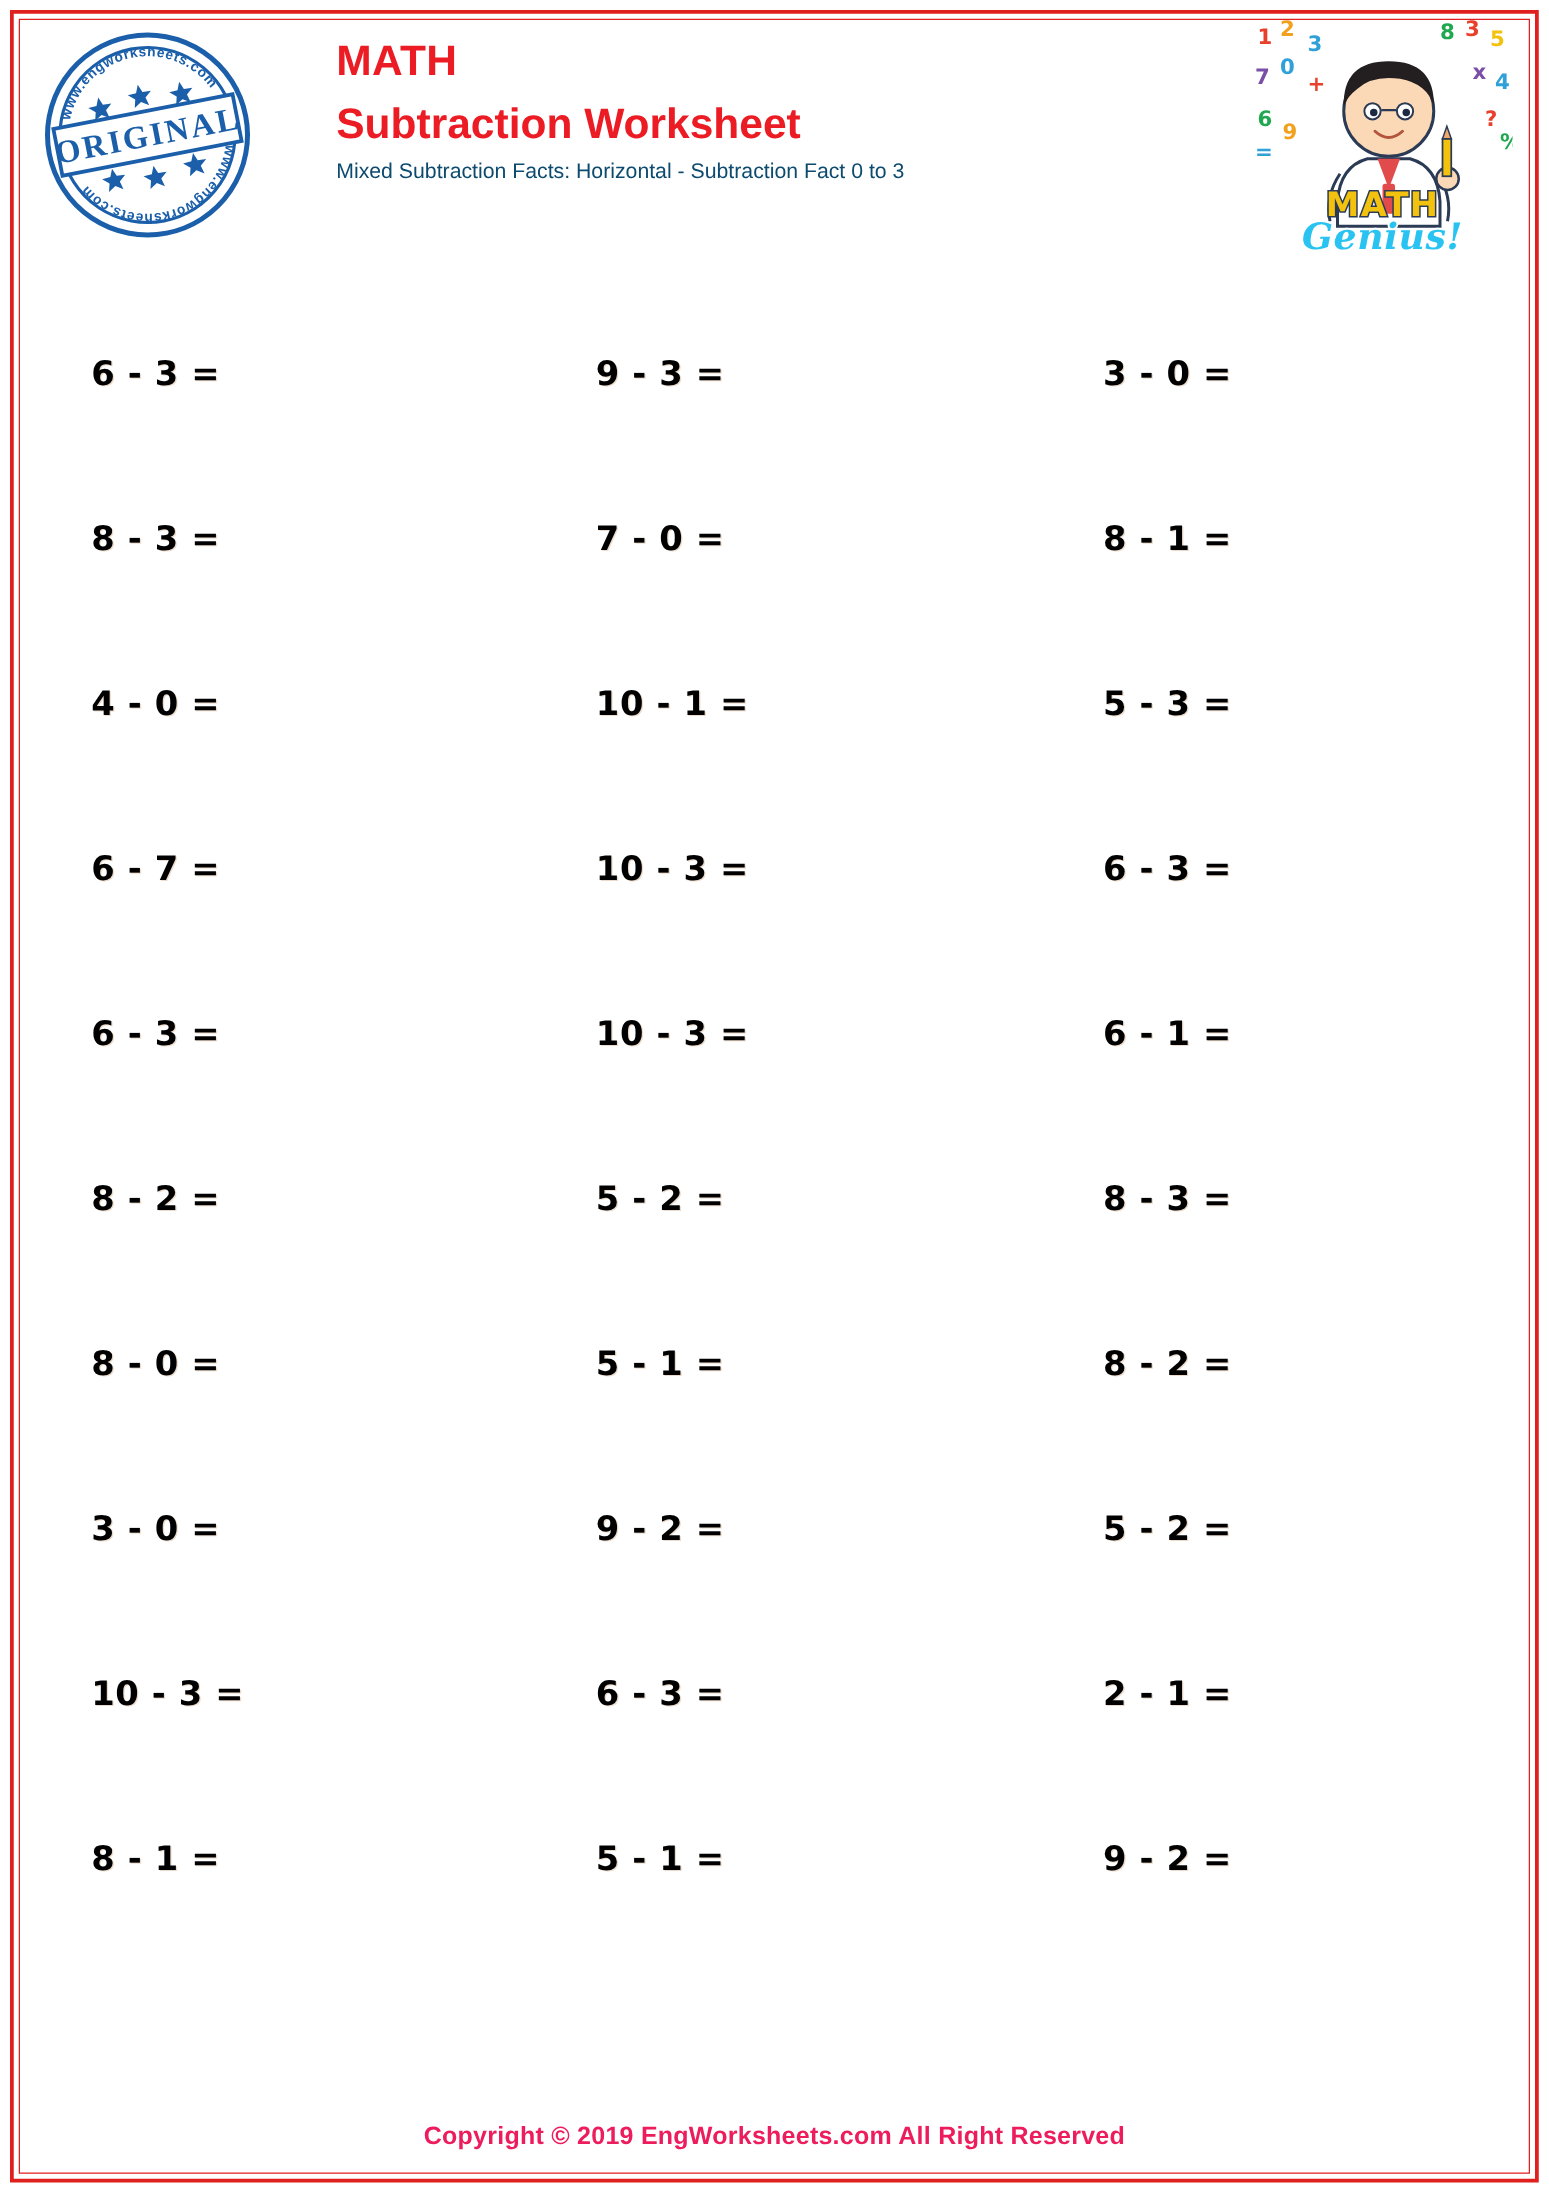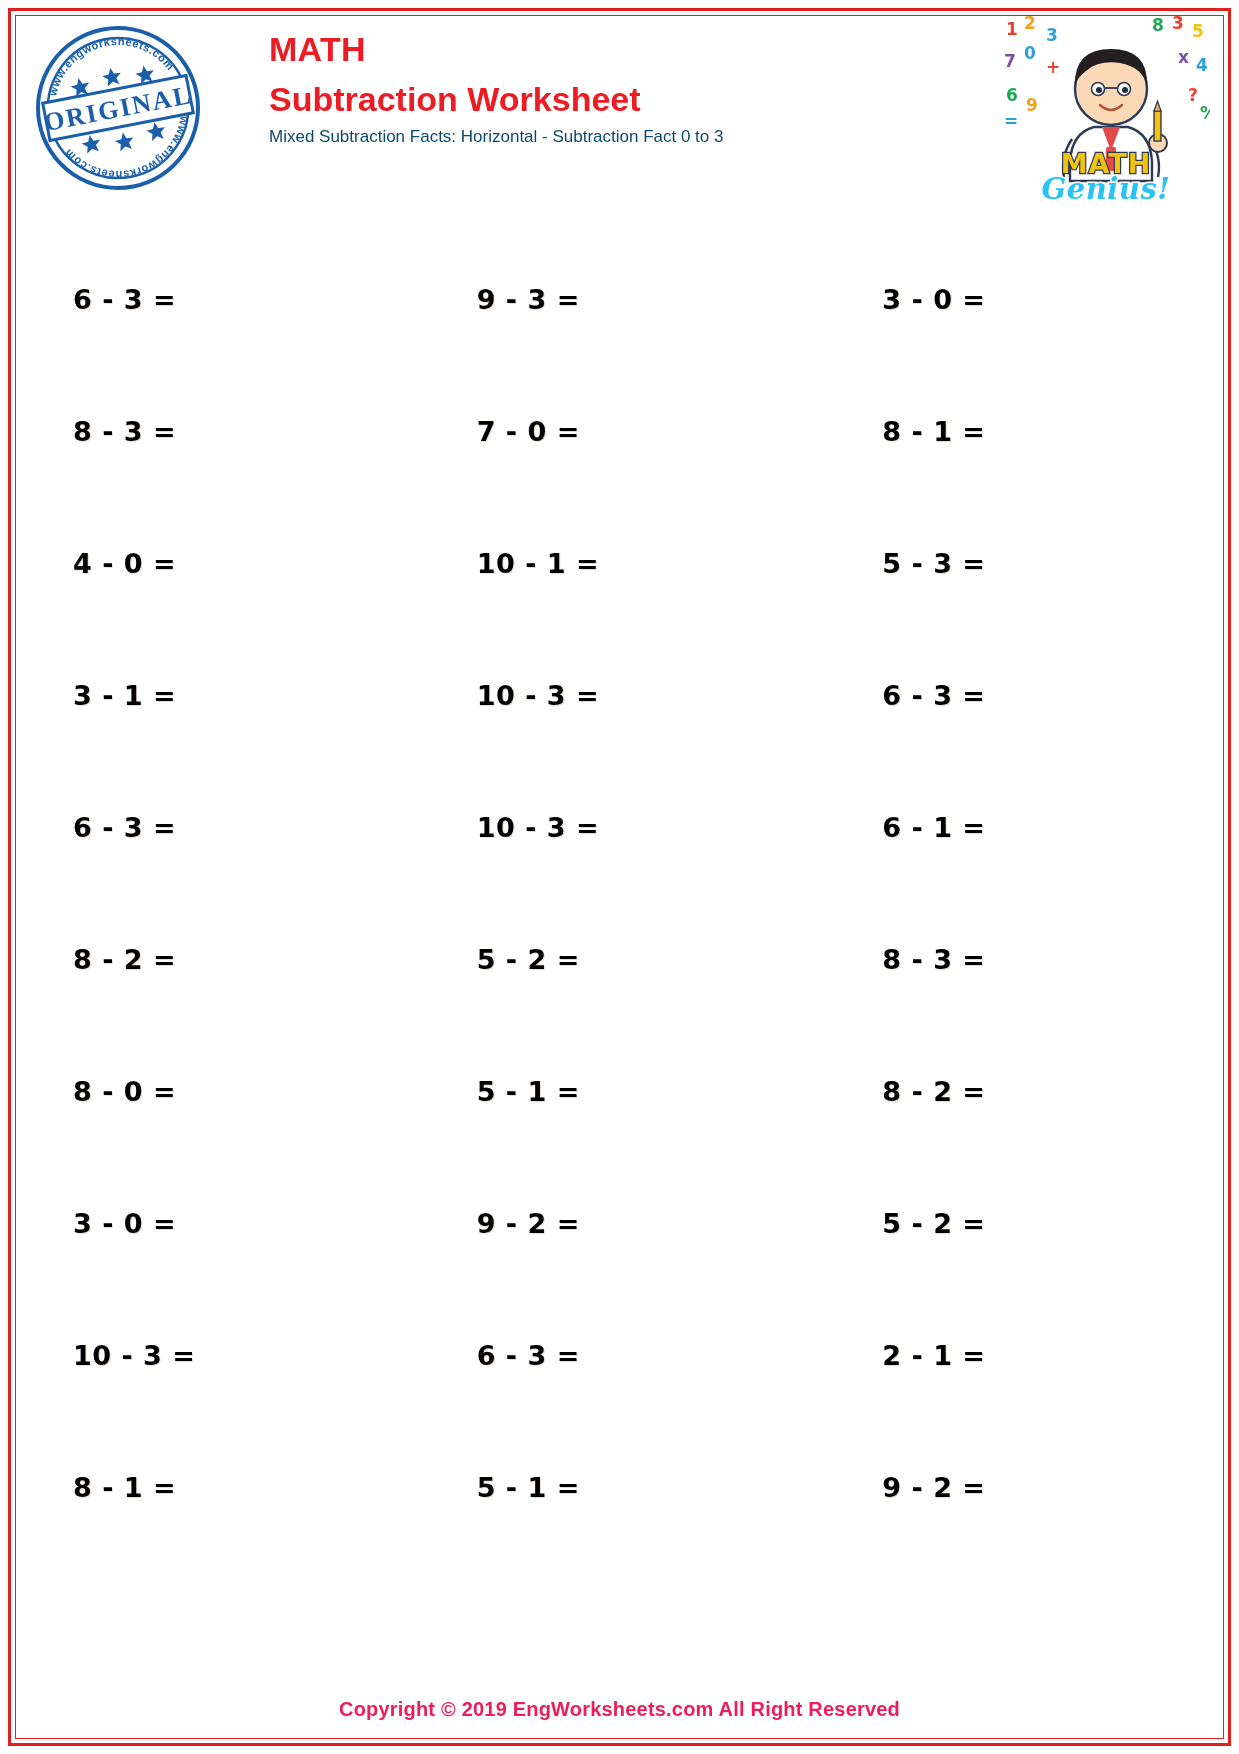--- a/index.html
+++ b/index.html
@@ -257,21 +257,21 @@
       <div class="cell c1">
           <span class="prob-wrap"><span class="problem">10 - 1 =</span></span>
         </div>
       <div class="cell c2">
           <span class="prob-wrap"><span class="problem">5 - 3 =</span></span>
         </div>
     </div>
 
     <div class="row">
       <div class="cell c0">
-          <span class="prob-wrap"><span class="problem">3 - 1 =</span></span>
+          <span class="prob-wrap"><span class="problem">6 - 7 =</span></span>
         </div>
       <div class="cell c1">
           <span class="prob-wrap"><span class="problem">10 - 3 =</span></span>
         </div>
       <div class="cell c2">
           <span class="prob-wrap"><span class="problem">6 - 3 =</span></span>
         </div>
     </div>
 
     <div class="row">

